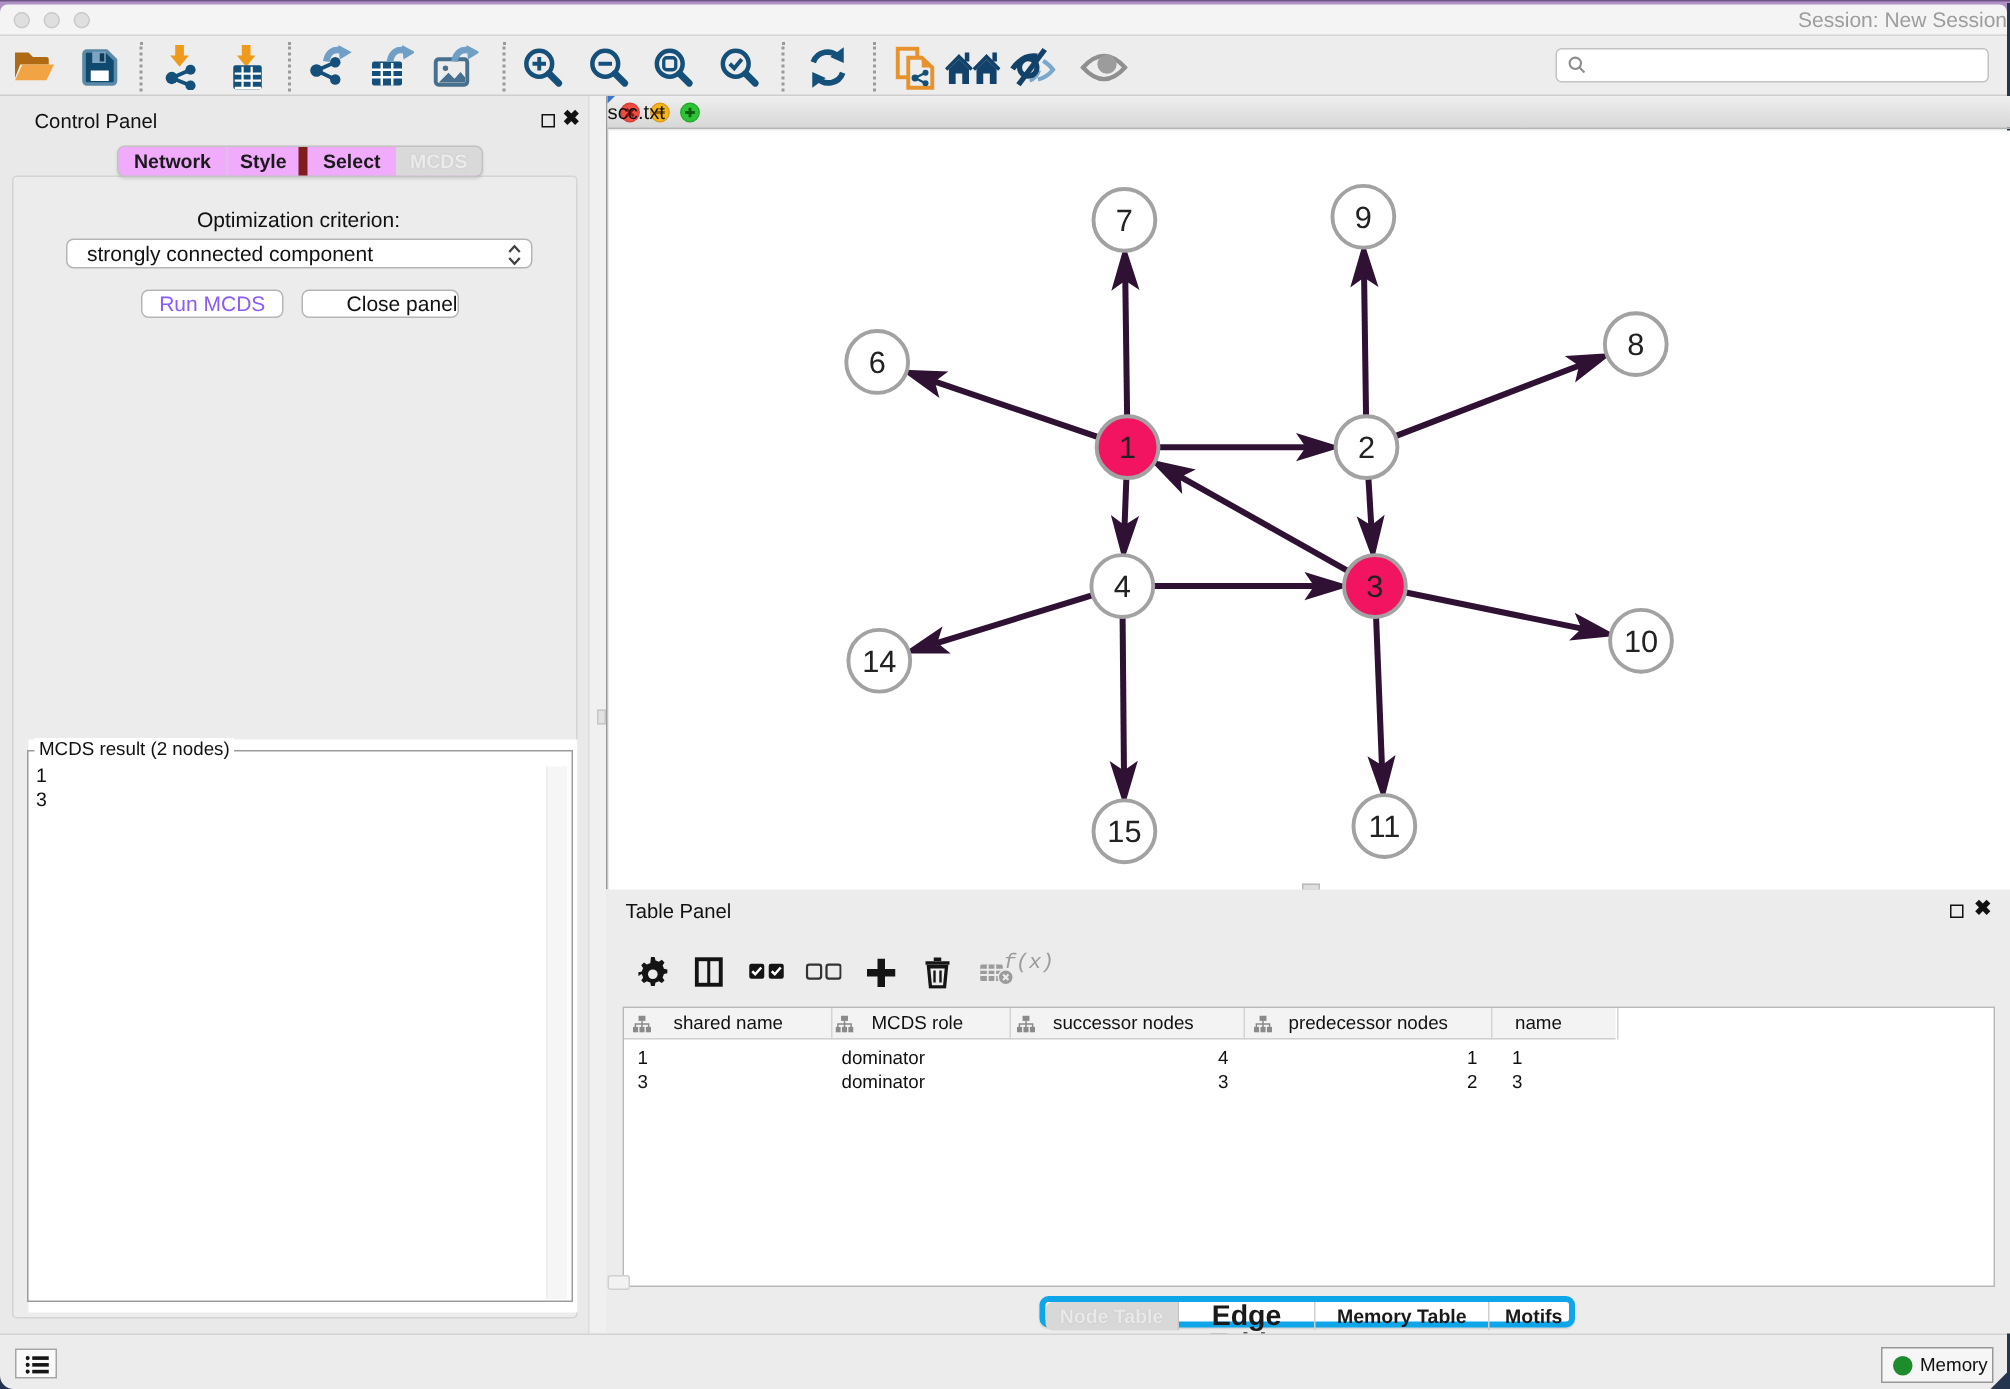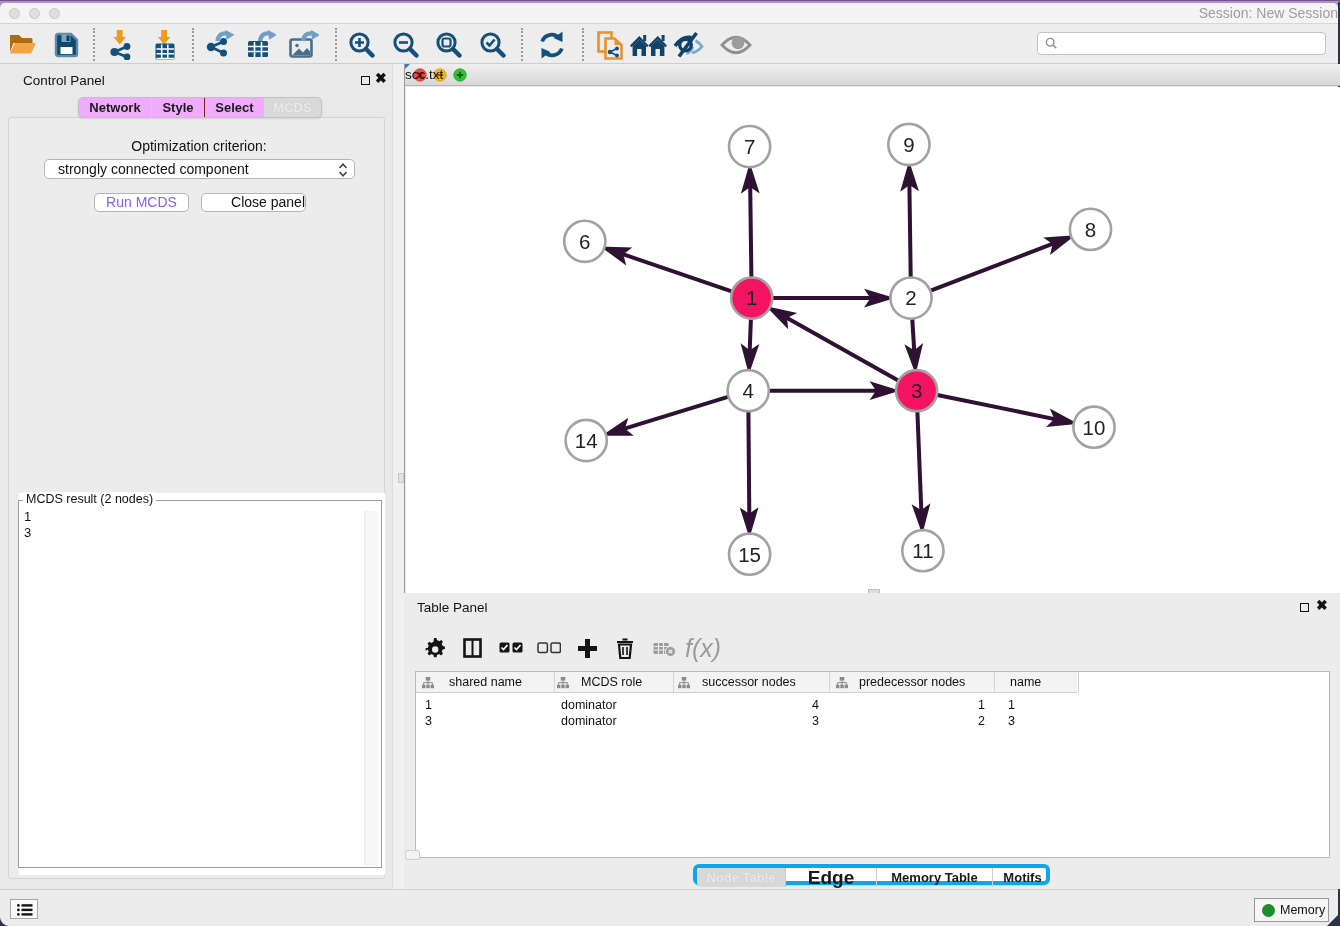--- a/index.html
+++ b/index.html
@@ -157,21 +157,21 @@
 
 <div class="abs" style="left:0;top:64px;width:392px;height:825px;background:#e9e9e9">
 
   <div class="abs" style="left:8px;top:53px;width:377px;height:762px;background:#ececec;border:1px solid #d4d4d4;border-radius:3px"></div>
   <div class="abs" style="left:23px;top:9px;font-size:13.5px;color:#111">Control Panel</div>
   <div class="abs" style="left:361px;top:12px;width:9px;height:9px;border:1.5px solid #111"></div>
   <div class="abs" style="left:375px;top:6px;font-size:14px;font-weight:bold;color:#111">✖</div>
 
   <div class="abs" style="left:78px;top:33px;width:244px;height:21px;border:1px solid #c2c2c2;border-radius:5px;background:#f0abfc;box-shadow:0 1px 2px rgba(0,0,0,.12)">
     <div class="abs" style="left:0;top:0;width:73px;height:19px;border-right:1px solid #cfcfcf;text-align:center;font-size:13px;font-weight:600;color:#1a1a1a;line-height:19px">Network</div>
-    <div class="abs" style="left:73px;top:0;width:53px;height:19px;border-right:1px solid #7f1d1d;text-align:center;font-size:13px;font-weight:600;color:#1a1a1a;line-height:19px">Style</div>
+    <div class="abs" style="left:73px;top:0;width:53px;height:19px;border-right:6px solid #7f1d1d;text-align:center;font-size:13px;font-weight:600;color:#1a1a1a;line-height:19px">Style</div>
     <div class="abs" style="left:126px;top:0;width:59px;height:19px;text-align:center;font-size:13px;font-weight:600;color:#1a1a1a;line-height:19px">Select</div>
     <div class="abs" style="left:185px;top:0;width:57px;height:19px;background:#d9d9d9;border-radius:0 4px 4px 0;text-align:center;font-size:13px;font-weight:600;color:#ebebeb;line-height:19px;text-shadow:0 0 1px #bbb">MCDS</div>
   </div>
   <div class="abs" style="left:0;top:74px;width:392px;text-align:center;font-size:14px;color:#111"><span style="position:relative;left:3px">Optimization criterion:</span></div>
 
   <div class="abs" style="left:44px;top:95px;width:311px;height:20px;background:#fff;border:1px solid #b5b5b5;border-radius:5px">
     <div class="abs" style="left:13px;top:1px;font-size:14px;color:#111">strongly connected component</div>
     <svg width="10" height="14" style="position:absolute;right:6px;top:3px" viewBox="0 0 10 14">
         <path d="M1.5 5 L5 1.2 L8.5 5" fill="none" stroke="#444" stroke-width="1.6"></path>
         <path d="M1.5 9 L5 12.8 L8.5 9" fill="none" stroke="#444" stroke-width="1.6"></path>
@@ -296,21 +296,21 @@
 <path d="M7 9 V17 M11 9 V17" stroke="#141414" stroke-width="1.6"></path>
     </svg>
     <svg style="position:absolute;left:249px;top:49px" width="23" height="15" viewBox="0 0 23 15">
       <rect x="0.5" y="1" width="15" height="11" rx="1" fill="#9b9b9b"></rect>
 <g stroke="#ececec" stroke-width="1.2">
         <path d="M0.5 4.5 H15.5 M0.5 8 H15.5 M5.5 1 V12 M10.5 1 V12"></path>
       </g>
 <circle cx="17.5" cy="9.5" r="5" fill="#9b9b9b" stroke="#ececec" stroke-width="1"></circle>
 <path d="M15.7 7.7 L19.3 11.3 M19.3 7.7 L15.7 11.3" stroke="#ececec" stroke-width="1.4"></path>
     </svg>
-    <div style="position:absolute;left:281px;top:41px;font-family:Liberation Sans, sans-serif;font-style:italic;font-size:25px;color:#9b9b9b">f(x)</div>
+    <div style="position:absolute;left:265px;top:41px;font-family:Liberation Mono, monospace;font-style:italic;font-size:14px;color:#9b9b9b">f(x)</div>
 
   <div class="abs" style="left:11px;top:78px;width:915px;height:187px;background:#fff;border:1px solid #b9b9b9">
     <div class="abs" style="left:0;top:0;width:661px;height:21px;background:#f3f3f3;border-bottom:1px solid #cfcfcf"></div>
     <div style="position:absolute;left:138px;top:0;width:1px;height:21px;background:#d4d4d4"></div>
       <div style="position:absolute;left:257px;top:0;width:1px;height:21px;background:#d4d4d4"></div>
       <div style="position:absolute;left:413px;top:0;width:1px;height:21px;background:#d4d4d4"></div>
       <div style="position:absolute;left:578px;top:0;width:1px;height:21px;background:#d4d4d4"></div>
       <div style="position:absolute;left:662px;top:0;width:1px;height:21px;background:#d4d4d4"></div>
       <svg style="position:absolute;left:6px;top:5px" width="12" height="12" viewBox="0 0 12 12">
         <g fill="#8a8a8a">

